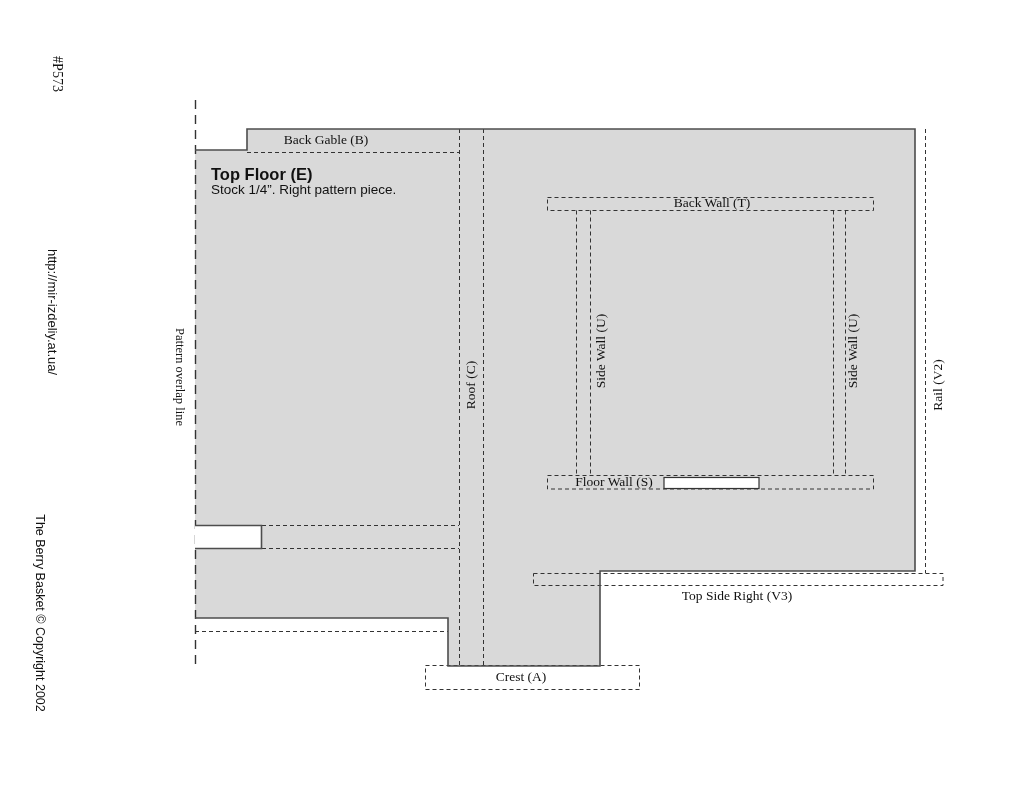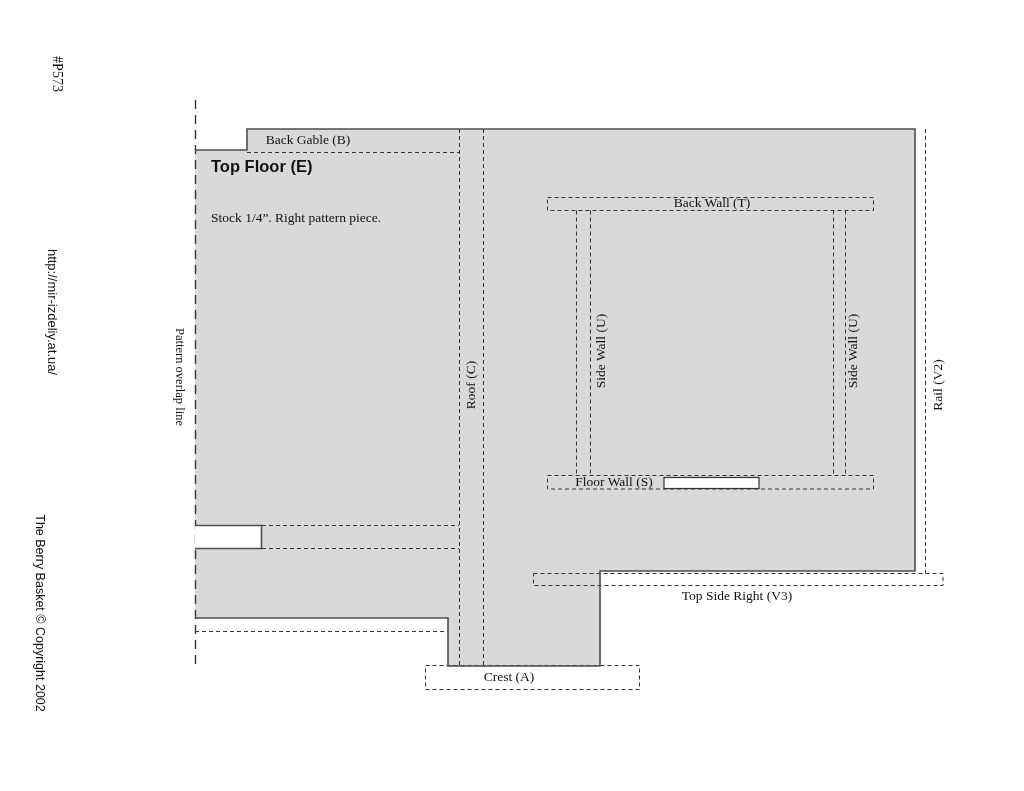--- a/index.html
+++ b/index.html
@@ -19,33 +19,32 @@
     transform: translate(-50%, -50%);
     font-family: "Liberation Serif", serif;
     font-size: 13.5px;
     color: #111111;
   }
   .lbl.rot-cw  { transform: translate(-50%, -50%) rotate(90deg); }
   .lbl.rot-ccw { transform: translate(-50%, -50%) rotate(-90deg); }
   .lbl.sans { font-family: "Liberation Sans", sans-serif; }
   #piece-title {
     position: absolute;
-    left: 211px; top: 157px;
+    left: 211px; top: 165px;
     font-family: "Liberation Sans", sans-serif;
     font-weight: bold;
     font-size: 16.5px;
     white-space: nowrap;
   }
   #piece-subtitle {
     position: absolute;
     left: 211px; top: 182px;
-    font-family: Liberation Serif, serif;
+    font-family: Liberation Sans, sans-serif;
     font-size: 13.5px;
     white-space: nowrap;
-    margin-top: 28px;
   }
 </style>
 </head>
 <body>
 
 <div id="page">
 
   <svg id="diagram-svg" width="1024" height="791" viewBox="0 0 1024 791">
 
     <path d="M195,150 H247 V129 H915 V571 H600 V666 H448 V618 H195 Z" fill="#d9d9d9" stroke="none"></path>
@@ -86,23 +85,23 @@
   </svg>
 
   <div class="lbl rot-cw" style="left:57px; top:74px; font-size:14px;">#P573</div>
   <div class="lbl rot-cw sans" style="left:52px; top:312px; font-size:13px;">http://mir-izdeliy.at.ua/</div>
   <div class="lbl rot-cw sans" style="left:40px; top:613px; font-size:12.5px;">The Berry Basket © Copyright 2002</div>
   <div class="lbl rot-cw" style="left:179px; top:377px; font-size:12.5px;">Pattern overlap line</div>
 
   <div id="piece-title">Top Floor (E)</div>
   <div id="piece-subtitle">Stock 1/4”. Right pattern piece.</div>
 
-  <div class="lbl" style="left:308px; top:140px;">Back Gable (B)</div>
+  <div class="lbl" style="left:326px; top:140px;">Back Gable (B)</div>
   <div class="lbl rot-ccw" style="left:471px; top:385px;">Roof (C)</div>
   <div class="lbl" style="left:712px; top:203px;text-align:center;">Back Wall (T)</div>
   <div class="lbl rot-ccw" style="left:601px; top:351px;">Side Wall (U)</div>
   <div class="lbl rot-ccw" style="left:853px; top:351px;">Side Wall (U)</div>
   <div class="lbl" style="left:614px; top:482px;">Floor Wall (S)</div>
   <div class="lbl rot-ccw" style="left:938px; top:385px;">Rail (V2)</div>
   <div class="lbl" style="left:737px; top:596px;">Top Side Right (V3)</div>
-  <div class="lbl" style="left:509px; top:677px;text-align:center;">Crest (A)</div>
+  <div class="lbl" style="left:521px; top:677px;text-align:center;">Crest (A)</div>
 
 </div>
 
 </body></html>

